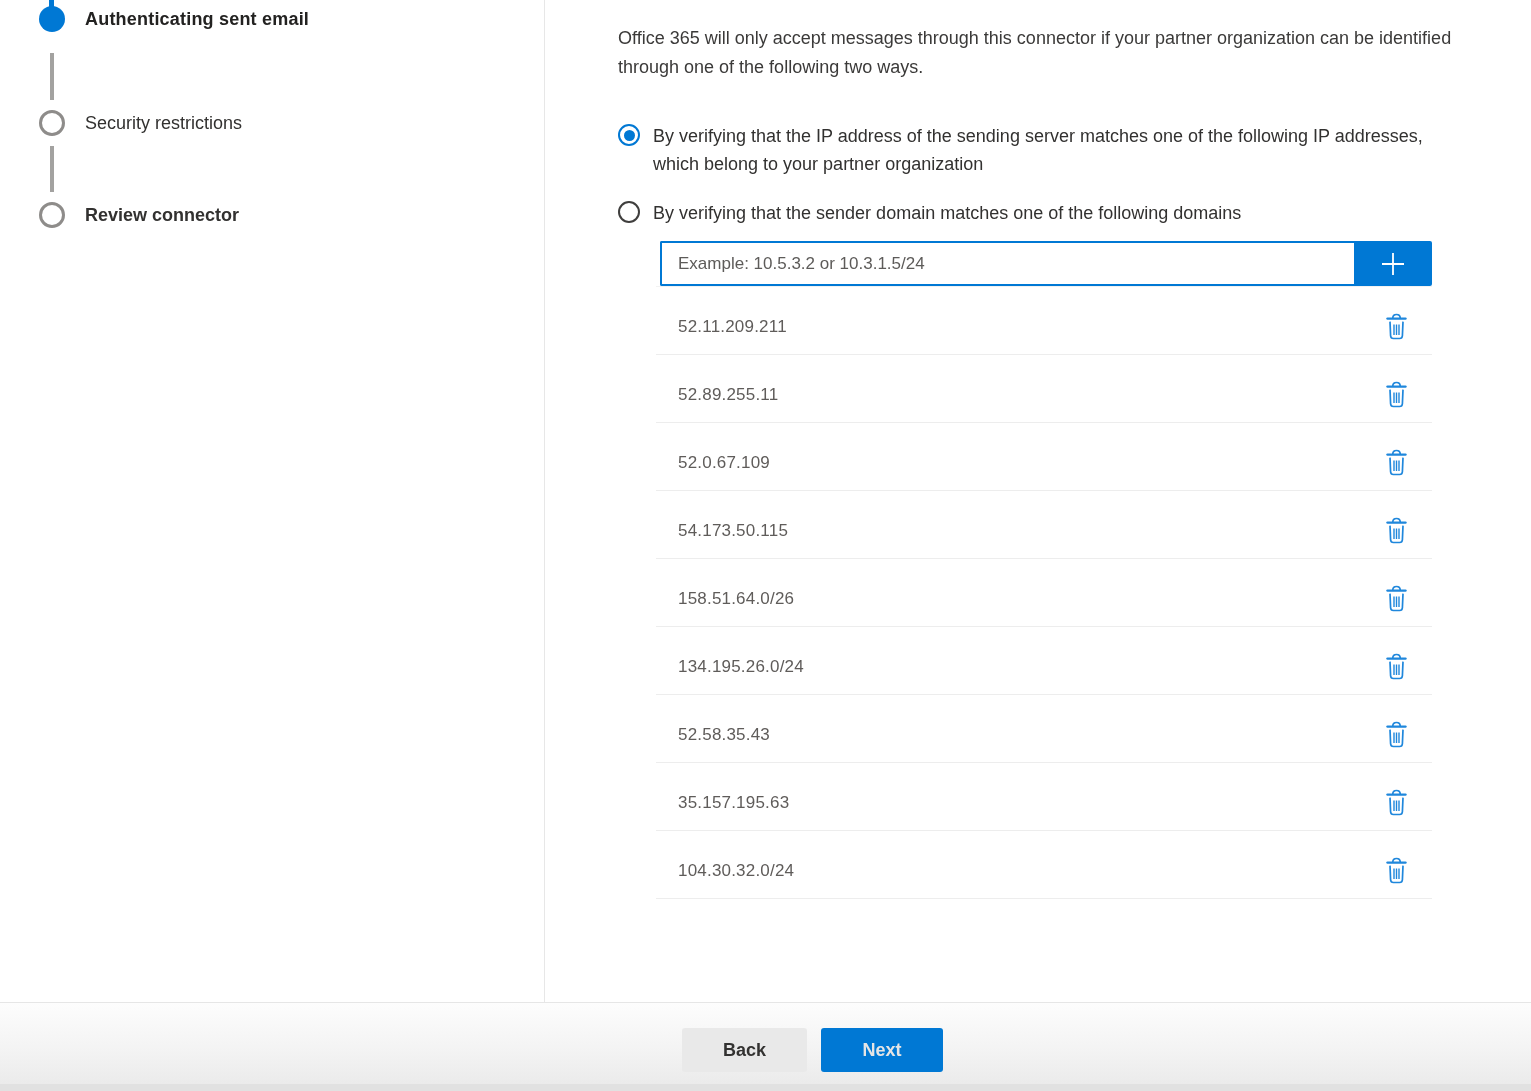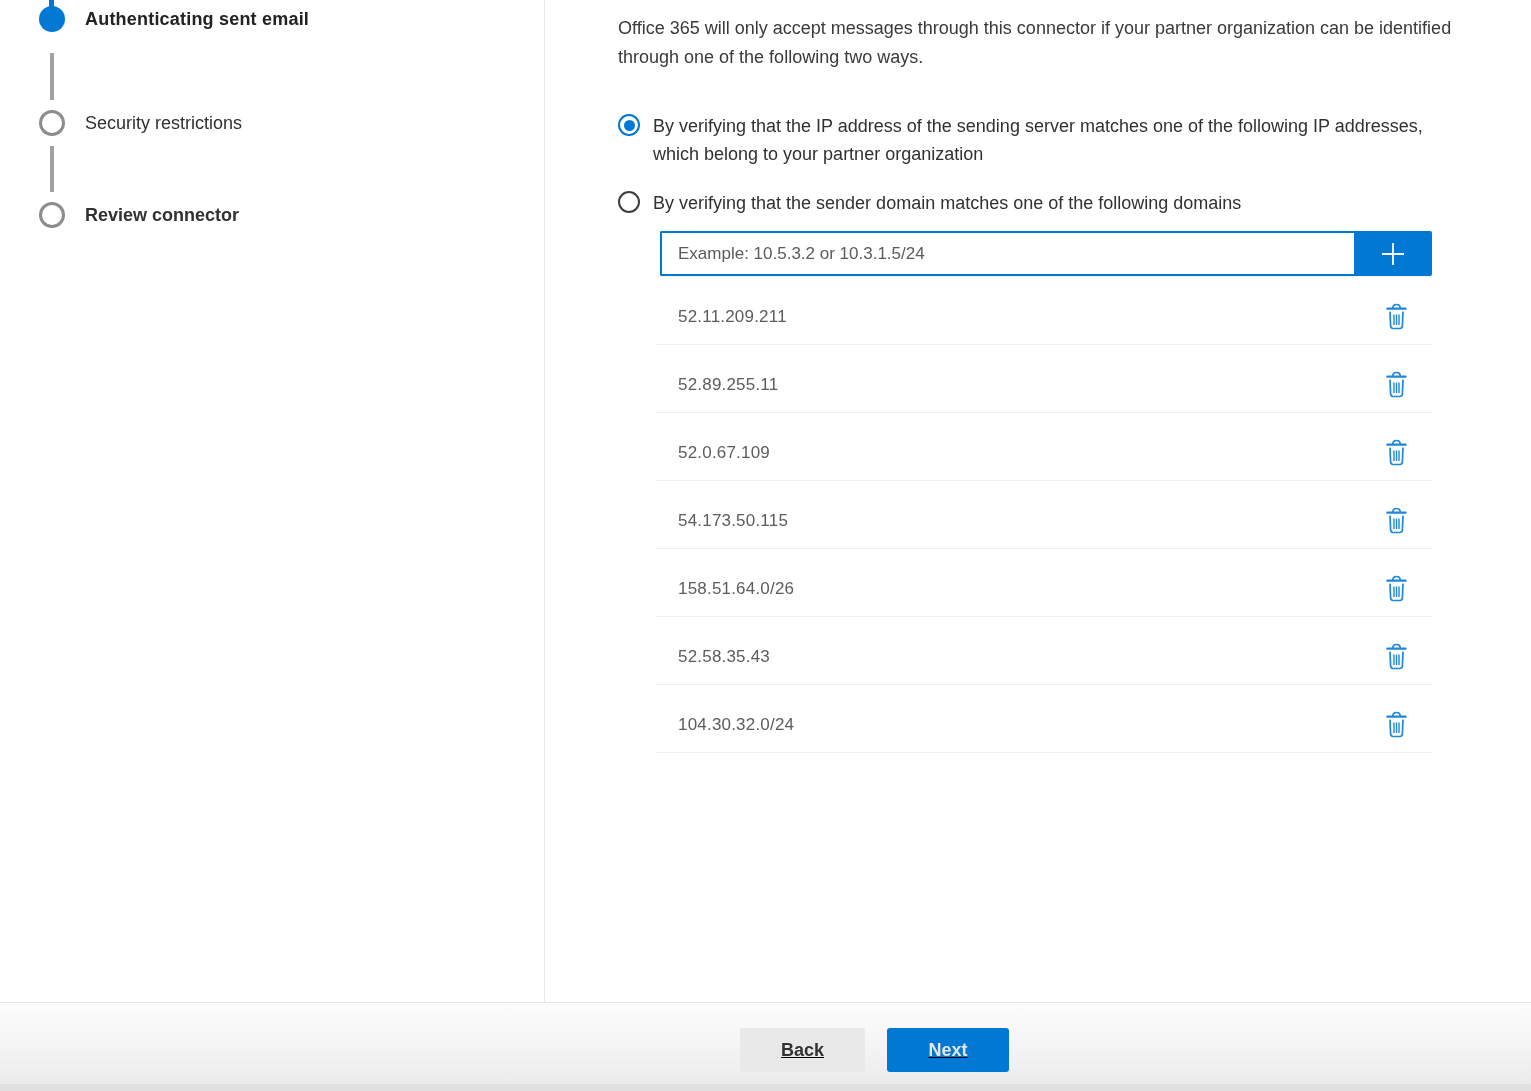--- a/index.html
+++ b/index.html
@@ -17,21 +17,21 @@
   .step-dot.active { background:var(--accent); }
   .step-dot.upcoming { background:#fff; border:3px solid #8e8c8a; }
   .step-label { margin-left:20px; font-size:18px; color:#323130; white-space:nowrap; }
   .step-label.active { font-weight:700; color:#232221; letter-spacing:.2px; }
   .step-connector { position:absolute; left:50px; width:4px; background:#a3a2a0; }
   .connector-1 { top:53px; height:47px; }
   .connector-2 { top:146px; height:46px; }
 
   
   .content { position:absolute; left:618px; top:0; width:913px; }
-  .intro { margin-top:14px; width:875px; font-size:18px; line-height:29px; color:#3b3a39; }
+  .intro { margin-top:24px; width:875px; font-size:18px; line-height:29px; color:#3b3a39; }
 
   .options { margin-top:40px; }
   .radio-row { display:flex; align-items:flex-start; cursor:default; }
   .radio-row + .radio-row { margin-top:21px; }
   .radio-circle { flex:0 0 auto; width:22px; height:22px; border-radius:50%; margin-top:2px; }
   .radio-circle.unselected { border:2px solid #3f3e3d; background:#fff; }
   .radio-circle.selected { border:2px solid var(--accent); background:#fff;
                            display:flex; align-items:center; justify-content:center; }
   .radio-circle.selected::after { content:""; width:11px; height:11px; border-radius:50%; background:var(--accent); }
   .radio-label { margin-left:13px; font-size:18px; line-height:28px; color:#323130; }
@@ -49,21 +49,21 @@
   .ip-row { height:68px; display:flex; align-items:center; justify-content:space-between;
             padding:12px 22px 0 22px; border-bottom:1px solid #ededed; background:#fff; }
   .ip-value { font-size:17px; color:#5f5c5a; letter-spacing:.2px; }
   .del-btn { background:none; border:none; cursor:pointer; padding:2px; line-height:0; }
 
   
   .footer { position:absolute; left:0; top:1002px; width:1531px; height:89px;
             border-top:1px solid #e6e6e6;
             background:linear-gradient(180deg,#fdfdfd 0%,#f3f3f3 55%,#e9e9e9 100%); }
   .footer::after { content:""; position:absolute; left:0; bottom:0; width:100%; height:7px; background:#e1e1e1; }
-  .footer-buttons { position:absolute; left:740px; top:25px; display:flex; gap:22px;text-decoration:underline; }
+  .footer-buttons { position:absolute; left:682px; top:25px; display:flex; gap:14px; }
   .btn { height:44px; border:none; border-radius:3px; font-size:18px; font-weight:600; cursor:pointer;
          font-family:"Liberation Sans", sans-serif; }
   .btn-back { width:125px; background:#e9e9e9; color:#333231; }
   .btn-next { width:122px; background:var(--accent); color:#e5e5e5; }
 
   svg { display:block; }
 </style>
 </head>
 <body>
 
@@ -191,37 +191,67 @@
           <path d="M5 8.6 L5.6 22.8 C5.7 24.5 6.9 25.5 8.4 25.5 H14.6 C16.1 25.5 17.3 24.5 17.4 22.8 L18 8.6"></path>
           <path d="M9 11.5 V22" stroke-width="1.4"></path>
           <path d="M11.5 11.5 V22" stroke-width="1.4"></path>
           <path d="M14 11.5 V22" stroke-width="1.4"></path>
         </svg>
       </span>
     </button>
   </li>
 
 
+  <li class="ip-row">
+    <span class="ip-value">134.195.26.0/24</span>
+    <button class="del-btn">
+      <span>
+        <svg width="23" height="27" viewBox="0 0 23 27" fill="none" stroke="#1f87dc" stroke-width="1.7">
+          <path d="M7.8 5 C7.8 2.8 9.2 1.5 11.5 1.5 C13.8 1.5 15.2 2.8 15.2 5" stroke-linecap="round"></path>
+          <path d="M2.5 5.6 H20.5" stroke-linecap="round" stroke-width="2.4"></path>
+          <path d="M5 8.6 L5.6 22.8 C5.7 24.5 6.9 25.5 8.4 25.5 H14.6 C16.1 25.5 17.3 24.5 17.4 22.8 L18 8.6"></path>
+          <path d="M9 11.5 V22" stroke-width="1.4"></path>
+          <path d="M11.5 11.5 V22" stroke-width="1.4"></path>
+          <path d="M14 11.5 V22" stroke-width="1.4"></path>
+        </svg>
+      </span>
+    </button>
+  </li>
 
   <li class="ip-row">
     <span class="ip-value">52.58.35.43</span>
     <button class="del-btn">
       <span>
         <svg width="23" height="27" viewBox="0 0 23 27" fill="none" stroke="#1f87dc" stroke-width="1.7">
           <path d="M7.8 5 C7.8 2.8 9.2 1.5 11.5 1.5 C13.8 1.5 15.2 2.8 15.2 5" stroke-linecap="round"></path>
           <path d="M2.5 5.6 H20.5" stroke-linecap="round" stroke-width="2.4"></path>
           <path d="M5 8.6 L5.6 22.8 C5.7 24.5 6.9 25.5 8.4 25.5 H14.6 C16.1 25.5 17.3 24.5 17.4 22.8 L18 8.6"></path>
           <path d="M9 11.5 V22" stroke-width="1.4"></path>
           <path d="M11.5 11.5 V22" stroke-width="1.4"></path>
           <path d="M14 11.5 V22" stroke-width="1.4"></path>
         </svg>
       </span>
     </button>
   </li>
 
+  <li class="ip-row">
+    <span class="ip-value">35.157.195.63</span>
+    <button class="del-btn">
+      <span>
+        <svg width="23" height="27" viewBox="0 0 23 27" fill="none" stroke="#1f87dc" stroke-width="1.7">
+          <path d="M7.8 5 C7.8 2.8 9.2 1.5 11.5 1.5 C13.8 1.5 15.2 2.8 15.2 5" stroke-linecap="round"></path>
+          <path d="M2.5 5.6 H20.5" stroke-linecap="round" stroke-width="2.4"></path>
+          <path d="M5 8.6 L5.6 22.8 C5.7 24.5 6.9 25.5 8.4 25.5 H14.6 C16.1 25.5 17.3 24.5 17.4 22.8 L18 8.6"></path>
+          <path d="M9 11.5 V22" stroke-width="1.4"></path>
+          <path d="M11.5 11.5 V22" stroke-width="1.4"></path>
+          <path d="M14 11.5 V22" stroke-width="1.4"></path>
+        </svg>
+      </span>
+    </button>
+  </li>
 
   <li class="ip-row">
     <span class="ip-value">104.30.32.0/24</span>
     <button class="del-btn">
       <span>
         <svg width="23" height="27" viewBox="0 0 23 27" fill="none" stroke="#1f87dc" stroke-width="1.7">
           <path d="M7.8 5 C7.8 2.8 9.2 1.5 11.5 1.5 C13.8 1.5 15.2 2.8 15.2 5" stroke-linecap="round"></path>
           <path d="M2.5 5.6 H20.5" stroke-linecap="round" stroke-width="2.4"></path>
           <path d="M5 8.6 L5.6 22.8 C5.7 24.5 6.9 25.5 8.4 25.5 H14.6 C16.1 25.5 17.3 24.5 17.4 22.8 L18 8.6"></path>
           <path d="M9 11.5 V22" stroke-width="1.4"></path>

